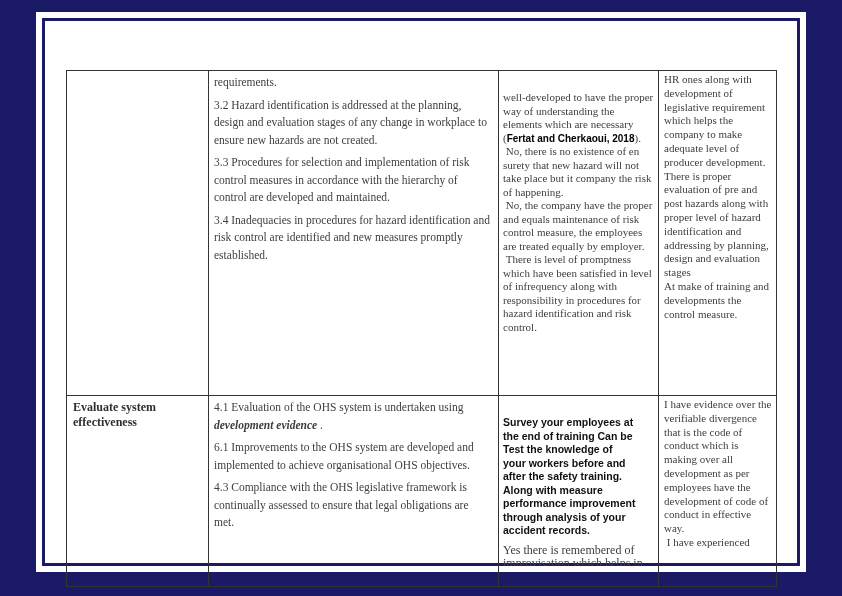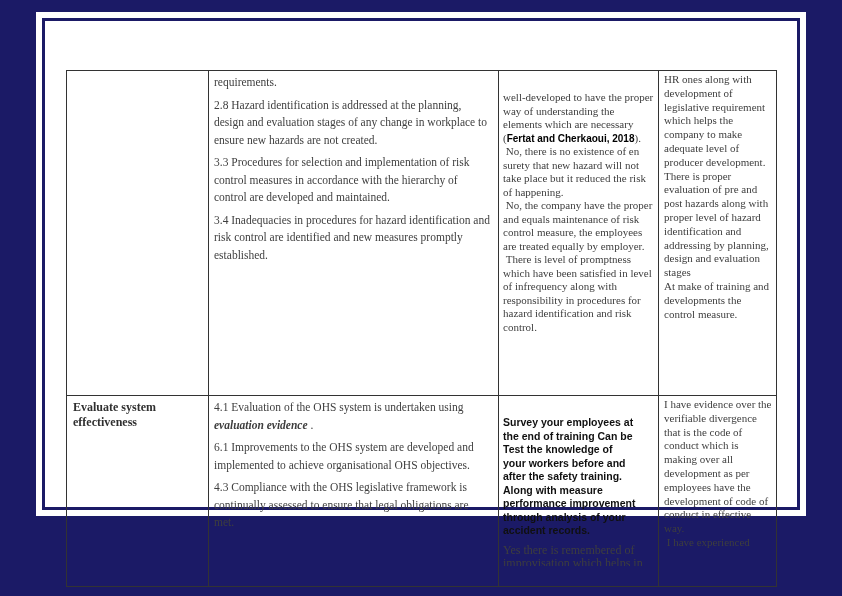--- a/index.html
+++ b/index.html
@@ -6,21 +6,21 @@
   html, body { width: 842px; height: 596px; }
   body {
     background: #1b1a66;
     font-family: "Liberation Serif", serif;
     overflow: hidden;
     position: relative;
   }
   .sheet {
     position: absolute;
     left: 36px; top: 12px;
-    width: 770px; height: 504px;
+    width: 770px; height: 560px;
     background: #ffffff;
   }
   .frame {
     position: absolute;
     left: 6px; top: 6px; right: 6px; bottom: 6px;
     border: 3px solid #1b1a66;
   }
   table.content {
     position: absolute;
     left: 30px; top: 58px;
@@ -110,49 +110,49 @@
     </colgroup>
 
     <tbody>
         <tr class="r1">
       <td class="c-criteria">
         <div class="cellbox"></div>
       </td>
       <td class="c-req">
         <div class="cellbox">
           <p>requirements.</p>
-          <p>2.8 Hazard identification is addressed at the planning, design and evaluation stages of any change in workplace to ensure new hazards are not created.</p>
+          <p>3.2 Hazard identification is addressed at the planning, design and evaluation stages of any change in workplace to ensure new hazards are not created.</p>
           <p>3.3 Procedures for selection and implementation of risk control measures in accordance with the hierarchy of control are developed and maintained.</p>
           <p>3.4 Inadequacies in procedures for hazard identification and risk control are identified and new measures promptly established.</p>
         </div>
       </td>
       <td class="c-ana">
         <div class="cellbox">
           <p><span>well-developed to have the proper way of understanding the elements which are necessary (</span><span class="cite">Fertat and Cherkaoui, 2018</span><span>).</span></p>
-          <p> No, there is no existence of en surety that new hazard will not take place but it reduced the risk of happening.</p>
+          <p> No, there is no existence of en surety that new hazard will not take place but it company the risk of happening.</p>
           <p> No, the company have the proper and equals maintenance of risk control measure, the employees are treated equally by employer.</p>
           <p> There is level of promptness which have been satisfied in level of infrequency along with responsibility in procedures for hazard identification and risk control.</p>
         </div>
       </td>
       <td class="c-out">
         <div class="cellbox">
           <p>HR ones along with development of legislative requirement which helps the company to make adequate level of producer development.</p>
           <p>There is proper evaluation of pre and post hazards along with proper level of hazard identification and addressing by planning, design and evaluation stages</p>
           <p>At make of training and developments the control measure.</p>
         </div>
       </td>
     </tr>
 
     <tr class="r2">
       <td class="c-criteria">
         <div class="cellbox">Evaluate system effectiveness</div>
       </td>
       <td class="c-req">
         <div class="cellbox">
-          <p><span>4.1 Evaluation of the OHS system is undertaken using </span><span class="emph">evaluation evidence</span><span> .</span></p>
+          <p><span>4.1 Evaluation of the OHS system is undertaken using </span><span class="emph">development evidence</span><span> .</span></p>
           <p>6.1 Improvements to the OHS system are developed and implemented to achieve organisational OHS objectives.</p>
           <p>4.3 Compliance with the OHS legislative framework is continually assessed to ensure that legal obligations are met.</p>
         </div>
       </td>
       <td class="c-ana">
         <div class="cellbox">
           <p class="survey">Survey your employees at the end of training Can be Test the knowledge of your workers before and after the safety training. Along with measure performance improvement through analysis of your accident records.</p>
           <p class="plain">Yes there is remembered of improvisation which helps in</p>
         </div>
       </td>

